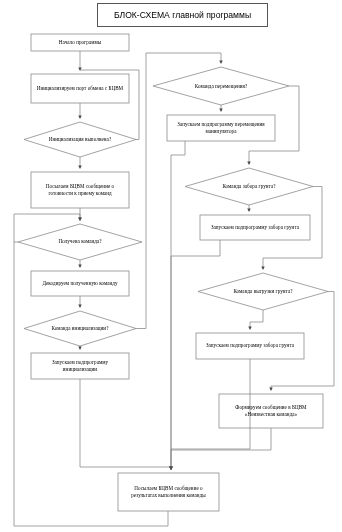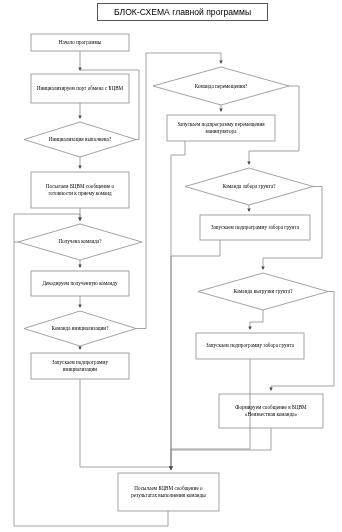--- a/index.html
+++ b/index.html
@@ -19,21 +19,21 @@
     font-family:"Liberation Serif", serif;
     font-size:5.1px;
     line-height:1.45;
     letter-spacing:0.05px;
     pointer-events:none;
     box-sizing:border-box;
     padding:0 2px;
   }
   .title-box{
     position:absolute;
-    left:97px;top:3px;width:171px;height:18px;
+    left:97px;top:3px;width:171px;height:24px;
     border:1px solid #555555;
     background:#ffffff;
     display:flex;align-items:center;justify-content:center;
     font-family:"Liberation Sans", sans-serif;
     font-size:8.6px;
     color:#000000;
     box-sizing:border-box;
   }
 </style>
 </head>

